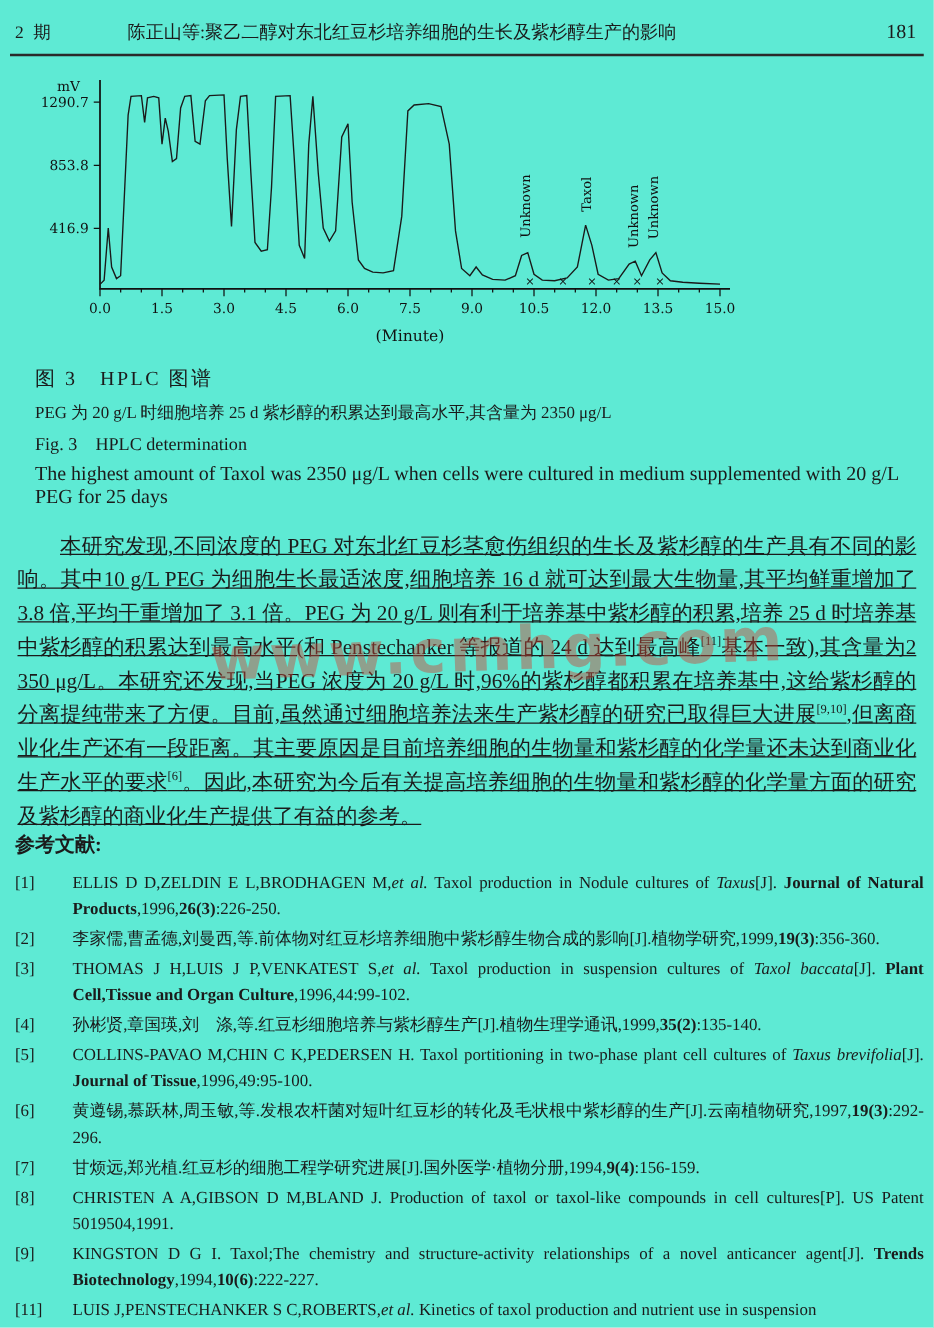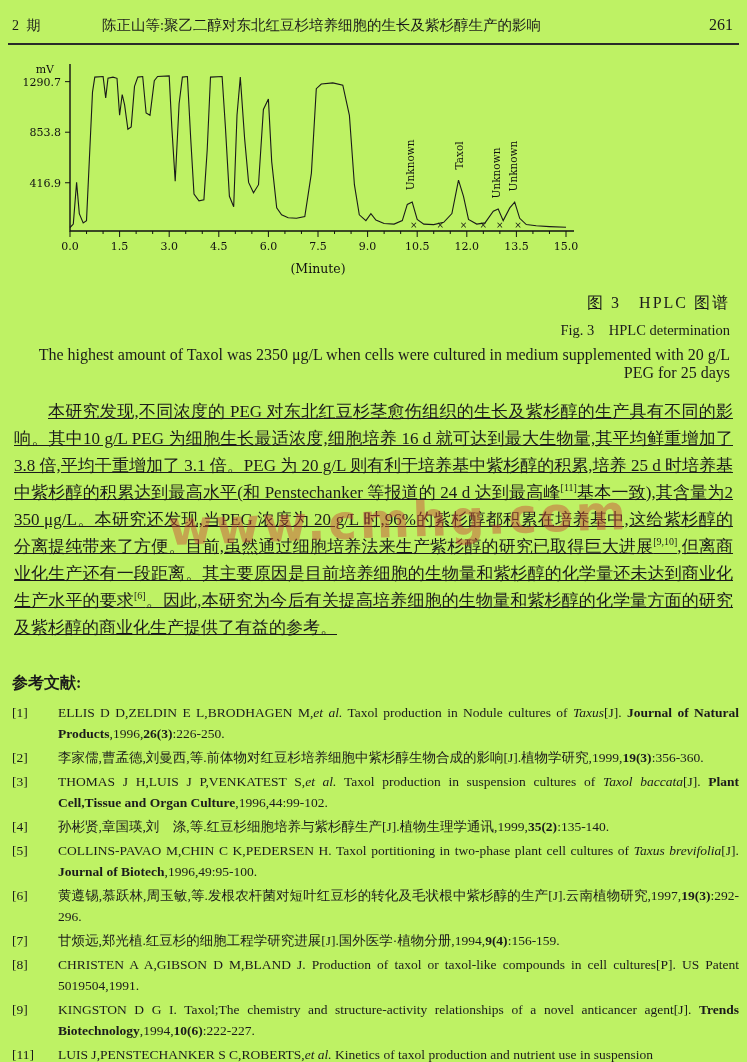--- a/index.html
+++ b/index.html
@@ -1,55 +1,55 @@
 <!DOCTYPE html>
 <html><head>
 <meta charset="utf-8">
 <style>
   html,body{margin:0;padding:0;background:#e8e8e8;}
   .page{
     position:relative;
     width:747px;height:1062px;
     margin:0 auto;
-    background:#bef264;
+    background:#5eead4;
     color:#1b1b1b;
     font-family:"Liberation Serif","DejaVu Serif",serif;
     overflow:hidden;
   }
   
   .hdr{display:flex;align-items:baseline;padding:16px 14px 6px 12px;font-size:14px;}
   .hdr .issue{width:90px;letter-spacing:2px;}
   .hdr .rtitle{flex:1;font-size:14.5px;}
   .hdr .pageno{width:70px;text-align:right;font-size:16px;}
   .rule{border-top:2px solid #2a2a2a;margin:2px 8px 0 8px;}
 
   
-  figure{margin:14px 0 0 18px;padding:0;}
+  figure{margin:14px 0 0 28px;padding:0;}
   #chart{display:block;}
   #chart text{font-family:"DejaVu Serif","Liberation Serif",serif;fill:#111;}
   #chart .tick{font-size:11px;}
   #chart .axis-label{font-size:12.5px;}
   #chart .peak{font-size:10.5px;}
   #chart .marker{font-size:9px;}
-  figcaption{width:712px;text-align:right;margin-top:12px;}
+  figcaption{width:712px;text-align:left;margin-top:12px;}
   .cap-cn-title{font-size:16px;letter-spacing:2px;}
   .cap-cn-sub{font-size:13.5px;margin-top:7px;}
   .cap-en-title{font-size:14.5px;margin-top:7px;}
   .cap-en-sub{font-size:16px;margin-top:6px;}
 
   
   #body-paragraph{
     margin:16px 14px 0 14px;
     font-size:17px;line-height:27px;
     text-align:justify;text-indent:2em;text-decoration:underline;
   }
   #body-paragraph sup{font-size:10px;vertical-align:super;line-height:0;}
 
   
-  .refs-heading{margin:32px 14px 8px 12px;font-weight:bold;font-size:16px;font-family:Liberation Serif, serif;}
+  .refs-heading{margin:0 14px 8px 12px;font-weight:bold;font-size:16px;font-family:Liberation Serif, serif;}
   #refs{margin:0 8px 0 12px;}
   .ref{
     position:relative;padding-left:46px;margin-bottom:3px;
     font-size:13.5px;line-height:21px;text-align:justify;
   }
   .ref-label{position:absolute;left:0;top:0;}
 
   
   .watermark{
     position:absolute;top:492px;left:168px;
@@ -62,21 +62,21 @@
   }
 </style>
 </head>
 <body>
 
 <div class="page">
 
   <div class="hdr">
     <span class="issue">2 期</span>
     <span class="rtitle">陈正山等:聚乙二醇对东北红豆杉培养细胞的生长及紫杉醇生产的影响</span>
-    <span class="pageno">261</span>
+    <span class="pageno">181</span>
   </div>
   <div class="rule"></div>
 
   <figure>
     <svg id="chart" width="575" height="222">
         <path d="M52,5 L52,172 L556,172" fill="none" stroke="#111" stroke-width="1.4"></path>
         <text x="36" y="14" text-anchor="end" class="tick">mV</text>
         <line x1="47" y1="123.75871428571429" x2="52" y2="123.75871428571429" stroke="#111"></line>
         <text x="43" y="127.75871428571429" text-anchor="end" class="tick">416.9</text>
         <line x1="47" y1="73.20314285714285" x2="52" y2="73.20314285714285" stroke="#111"></line>
@@ -133,34 +133,35 @@
         <text transform="translate(498.75466666666665,132.44285714285715) rotate(-90)" class="peak">Unknown</text>
         <text x="395.8933333333333" y="169" text-anchor="middle" class="marker">×</text>
         <text x="422.34666666666664" y="169" text-anchor="middle" class="marker">×</text>
         <text x="445.49333333333334" y="169" text-anchor="middle" class="marker">×</text>
         <text x="465.33333333333337" y="169" text-anchor="middle" class="marker">×</text>
         <text x="481.8666666666667" y="169" text-anchor="middle" class="marker">×</text>
         <text x="500.0533333333334" y="169" text-anchor="middle" class="marker">×</text>
       </svg>
     <figcaption>
       <div class="cap-cn-title">图 3　HPLC 图谱</div>
+      <div class="cap-cn-sub">PEG 为 20 g/L 时细胞培养 25 d 紫杉醇的积累达到最高水平,其含量为 2350 μg/L</div>
       <div class="cap-en-title">Fig. 3　HPLC determination</div>
       <div class="cap-en-sub">The highest amount of Taxol was 2350 μg/L when cells were cultured in medium supplemented with 20 g/L PEG for 25 days</div>
     </figcaption>
   </figure>
 
   <p id="body-paragraph">本研究发现,不同浓度的 PEG 对东北红豆杉茎愈伤组织的生长及紫杉醇的生产具有不同的影响。其中10 g/L PEG 为细胞生长最适浓度,细胞培养 16 d 就可达到最大生物量,其平均鲜重增加了 3.8 倍,平均干重增加了 3.1 倍。PEG 为 20 g/L 则有利于培养基中紫杉醇的积累,培养 25 d 时培养基中紫杉醇的积累达到最高水平(和 Penstechanker 等报道的 24 d 达到最高峰<sup>[11]</sup>基本一致),其含量为2 350 μg/L。本研究还发现,当PEG 浓度为 20 g/L 时,96%的紫杉醇都积累在培养基中,这给紫杉醇的分离提纯带来了方便。目前,虽然通过细胞培养法来生产紫杉醇的研究已取得巨大进展<sup>[9,10]</sup>,但离商业化生产还有一段距离。其主要原因是目前培养细胞的生物量和紫杉醇的化学量还未达到商业化生产水平的要求<sup>[6]</sup>。因此,本研究为今后有关提高培养细胞的生物量和紫杉醇的化学量方面的研究及紫杉醇的商业化生产提供了有益的参考。</p>
 
   <div class="refs-heading">参考文献:</div>
   <div id="refs">
       <div class="ref"><span class="ref-label">[1]</span><span>ELLIS D D,ZELDIN E L,BRODHAGEN M,<i>et al.</i> Taxol production in Nodule cultures of <i>Taxus</i>[J]. <b>Journal of Natural Products</b>,1996,<b>26(3)</b>:226-250.</span></div>
       <div class="ref"><span class="ref-label">[2]</span><span>李家儒,曹孟德,刘曼西,等.前体物对红豆杉培养细胞中紫杉醇生物合成的影响[J].植物学研究,1999,<b>19(3)</b>:356-360.</span></div>
       <div class="ref"><span class="ref-label">[3]</span><span>THOMAS J H,LUIS J P,VENKATEST S,<i>et al.</i> Taxol production in suspension cultures of <i>Taxol baccata</i>[J]. <b>Plant Cell,Tissue and Organ Culture</b>,1996,44:99-102.</span></div>
       <div class="ref"><span class="ref-label">[4]</span><span>孙彬贤,章国瑛,刘　涤,等.红豆杉细胞培养与紫杉醇生产[J].植物生理学通讯,1999,<b>35(2)</b>:135-140.</span></div>
-      <div class="ref"><span class="ref-label">[5]</span><span>COLLINS-PAVAO M,CHIN C K,PEDERSEN H. Taxol portitioning in two-phase plant cell cultures of <i>Taxus brevifolia</i>[J]. <b>Journal of Biotech</b>,1996,49:95-100.</span></div>
+      <div class="ref"><span class="ref-label">[5]</span><span>COLLINS-PAVAO M,CHIN C K,PEDERSEN H. Taxol portitioning in two-phase plant cell cultures of <i>Taxus brevifolia</i>[J]. <b>Journal of Tissue</b>,1996,49:95-100.</span></div>
       <div class="ref"><span class="ref-label">[6]</span><span>黄遵锡,慕跃林,周玉敏,等.发根农杆菌对短叶红豆杉的转化及毛状根中紫杉醇的生产[J].云南植物研究,1997,<b>19(3)</b>:292-296.</span></div>
       <div class="ref"><span class="ref-label">[7]</span><span>甘烦远,郑光植.红豆杉的细胞工程学研究进展[J].国外医学·植物分册,1994,<b>9(4)</b>:156-159.</span></div>
       <div class="ref"><span class="ref-label">[8]</span><span>CHRISTEN A A,GIBSON D M,BLAND J. Production of taxol or taxol-like compounds in cell cultures[P]. US Patent 5019504,1991.</span></div>
       <div class="ref"><span class="ref-label">[9]</span><span>KINGSTON D G I. Taxol;The chemistry and structure-activity relationships of a novel anticancer agent[J]. <b>Trends Biotechnology</b>,1994,<b>10(6)</b>:222-227.</span></div>
       <div class="ref"><span class="ref-label">[11]</span><span>LUIS J,PENSTECHANKER S C,ROBERTS,<i>et al.</i> Kinetics of taxol production and nutrient use in suspension</span></div>
     </div>
 
   <div class="watermark">www.cmhg.com</div>
 
 </div>

